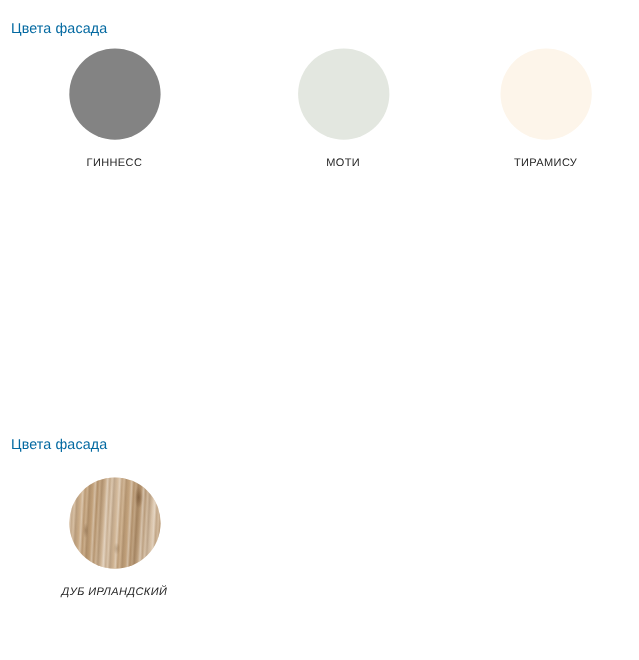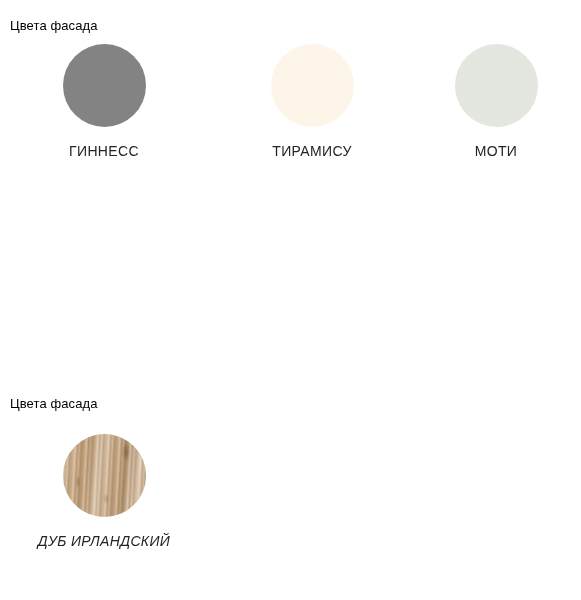--- a/index.html
+++ b/index.html
@@ -25,21 +25,21 @@
     box-sizing: border-box;
   }
 
   
   .section-title {
     position: absolute;
     left: 10px;
     font-size: 13px;
     font-weight: 400;
     letter-spacing: 0.1px;
-    color: #000000;
+    color: #0369a1;
     white-space: nowrap;
   }
   #title-facade { top: 7px; }
   #title-body   { top: 385px; }
 
   
   .grid {
     position: absolute;
     left: 0;
     width: 581px;
@@ -64,21 +64,21 @@
     height: 83px;
     border-radius: 50%;
     background-color: #cccccc;
     position: relative;
     overflow: hidden;
     flex: none;
   }
 
   .swatch-label {
     margin-top: 17px;
-    font-size: 14px;
+    font-size: 10px;
     letter-spacing: 0.35px;
     color: #232323;
     text-align: center;
     white-space: nowrap;
     line-height: 1;
   }
 
   
   .wood-grain,
   .wood-bands,
@@ -153,26 +153,26 @@
 <div class="page">
 
   <h2 class="section-title" id="title-facade">Цвета фасада</h2>
 
   <div class="grid" id="grid-facade">
       <div class="swatch">
         <div class="swatch-disc" style="background-color: rgb(131, 131, 131);"></div>
         <div class="swatch-label">ГИННЕСС</div>
       </div>
       <div class="swatch">
+        <div class="swatch-disc" style="background-color: rgb(227, 231, 224);"></div>
+        <div class="swatch-label">МОТИ</div>
+      </div>
+      <div class="swatch">
         <div class="swatch-disc" style="background-color: rgb(253, 245, 234);"></div>
         <div class="swatch-label">ТИРАМИСУ</div>
-      </div>
-      <div class="swatch">
-        <div class="swatch-disc" style="background-color: rgb(227, 231, 224);"></div>
-        <div class="swatch-label">МОТИ</div>
       </div>
     </div>
 
   <h2 class="section-title" id="title-body">Цвета фасада</h2>
 
   <div class="grid" id="grid-body">
       <div class="swatch">
         <div class="swatch-disc wood-oak" style="background-color: rgb(200, 168, 130);">
           <div class="wood-bands"></div>
           <div class="wood-grain"></div>

